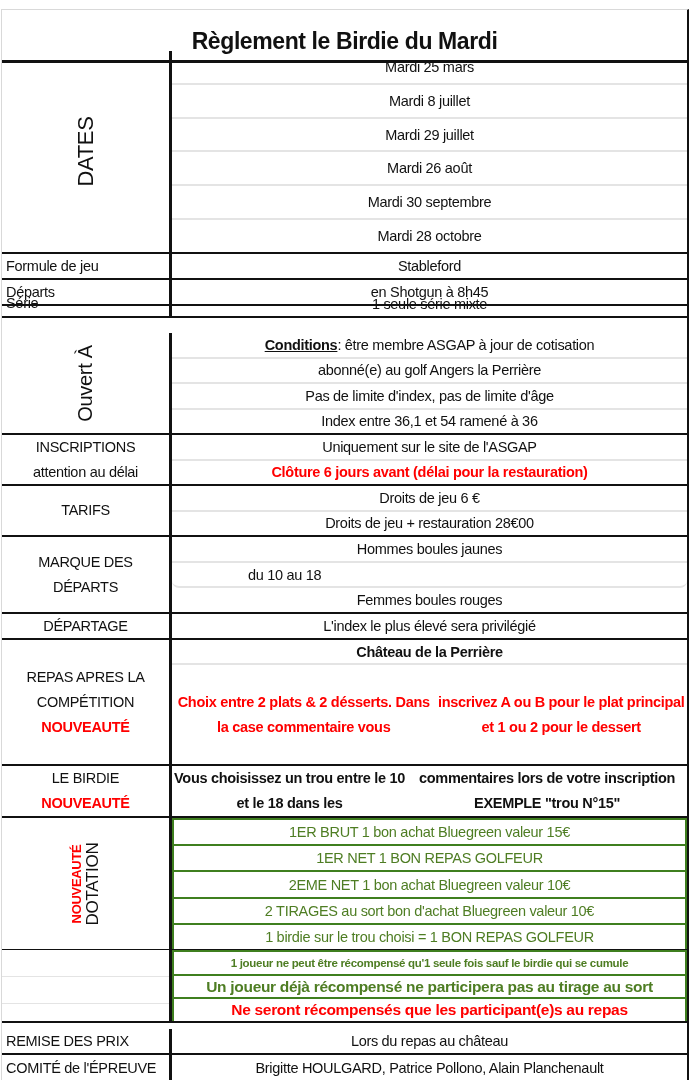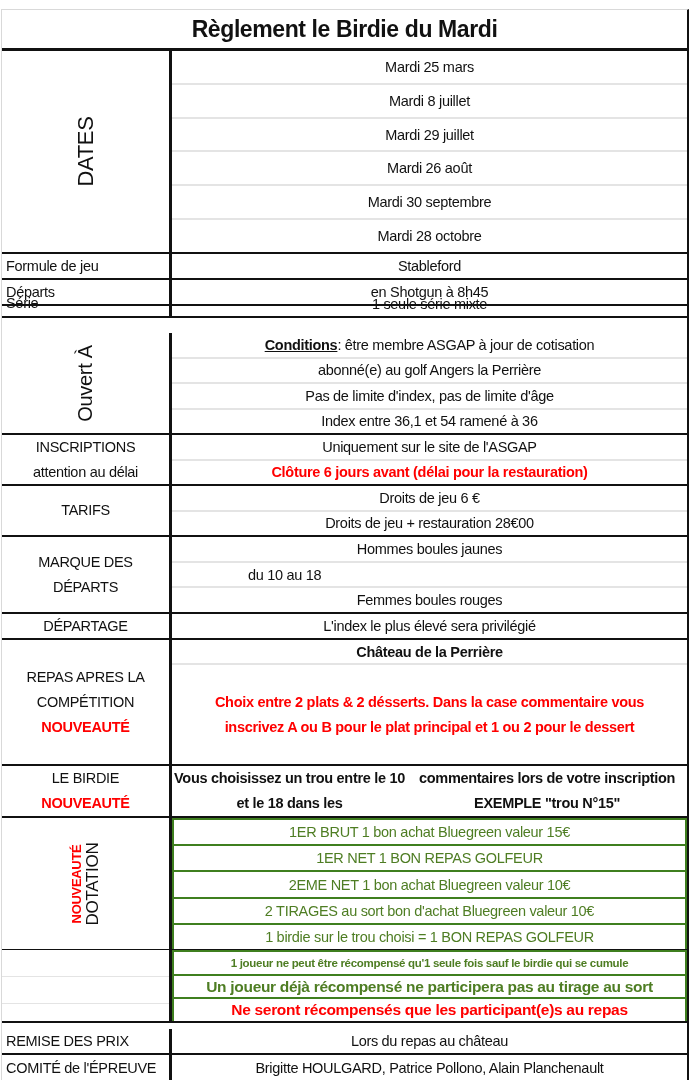--- a/index.html
+++ b/index.html
@@ -1,31 +1,31 @@
 <!DOCTYPE html>
 <html><head>
 <meta charset="utf-8">
 <style>
   html, body { margin:0; padding:0; background:#ffffff; }
   body { width:692px; height:1080px; position:relative; overflow:hidden;
          font-family:"Liberation Sans", sans-serif; color:#111; }
   .sheet { position:absolute; left:1px; top:9px; width:688px; height:1071px;
            border-top:1px solid #d9d9d9; border-left:1px solid #d9d9d9; border-right:2px solid #111; box-sizing:border-box; }
-  .title { position:absolute; left:0; top:0; width:100%; height:41px; display:flex; align-items:center; justify-content:center;
+  .title { position:absolute; left:0; top:12px; width:100%; height:41px; display:flex; align-items:center; justify-content:center;
            font-size:23px; font-weight:bold; letter-spacing:-0.4px; border-bottom:3px solid #111; box-sizing:border-box; }
   .row { position:absolute; left:0; width:100%; box-sizing:border-box; border-bottom:2px solid #111; }
   .lab { position:absolute; left:0; top:0; bottom:0; width:170px; border-right:3px solid #111; box-sizing:border-box;
          display:flex; flex-direction:column; align-items:center; justify-content:center; text-align:center;
          font-size:14.5px; line-height:25px; letter-spacing:-0.3px; }
   .lab.left { align-items:flex-start; padding-left:4px; }
   .vals { position:absolute; left:170px; right:0; top:0; bottom:0; display:flex; flex-direction:column; }
   .v { flex:1; display:flex; align-items:center; justify-content:center; text-align:center; font-size:14.5px;
        letter-spacing:-0.3px; border-bottom:2px solid #e4e4e4; box-sizing:border-box; }
   .v:last-child { border-bottom:none; }
-  .v.left { justify-content:flex-start; padding-left:76px; }
+  .v.left { justify-content:flex-start; padding-left:76px;border-radius:7px; }
   .vert { transform:rotate(-90deg); white-space:nowrap; }
   .red { color:#ff0000; font-weight:bold; }
   .bold { font-weight:bold; }
   .green { color:#4e7d23; }
   .gv { border:2px solid #3f7f1f; border-top:none; }
   .gv:first-child { border-top:2px solid #3f7f1f; }
   u { text-decoration:underline; }
 </style>
 </head>
 <body>
@@ -119,21 +119,21 @@
   </div>
 
   <div class="row" style="top:630px;height:126px;">
     <div class="lab">
       <span>REPAS APRES LA</span>
       <span>COMPÉTITION</span>
       <span class="red">NOUVEAUTÉ</span>
     </div>
     <div class="vals">
       <div class="v bold" style="flex:0 0 25px;">Château de la Perrière</div>
-      <div class="v red" style="flex-direction:column;line-height:25px;">
+      <div class="v red" style="flex-direction:row;line-height:25px;">
         <span>Choix entre 2 plats &amp; 2 désserts. Dans la case commentaire vous</span>
         <span>inscrivez A ou B pour le plat principal et 1 ou 2 pour le dessert</span>
       </div>
     </div>
   </div>
 
   <div class="row" style="top:756px;height:52px;">
     <div class="lab">
       <span>LE BIRDIE</span>
       <span class="red">NOUVEAUTÉ</span>

